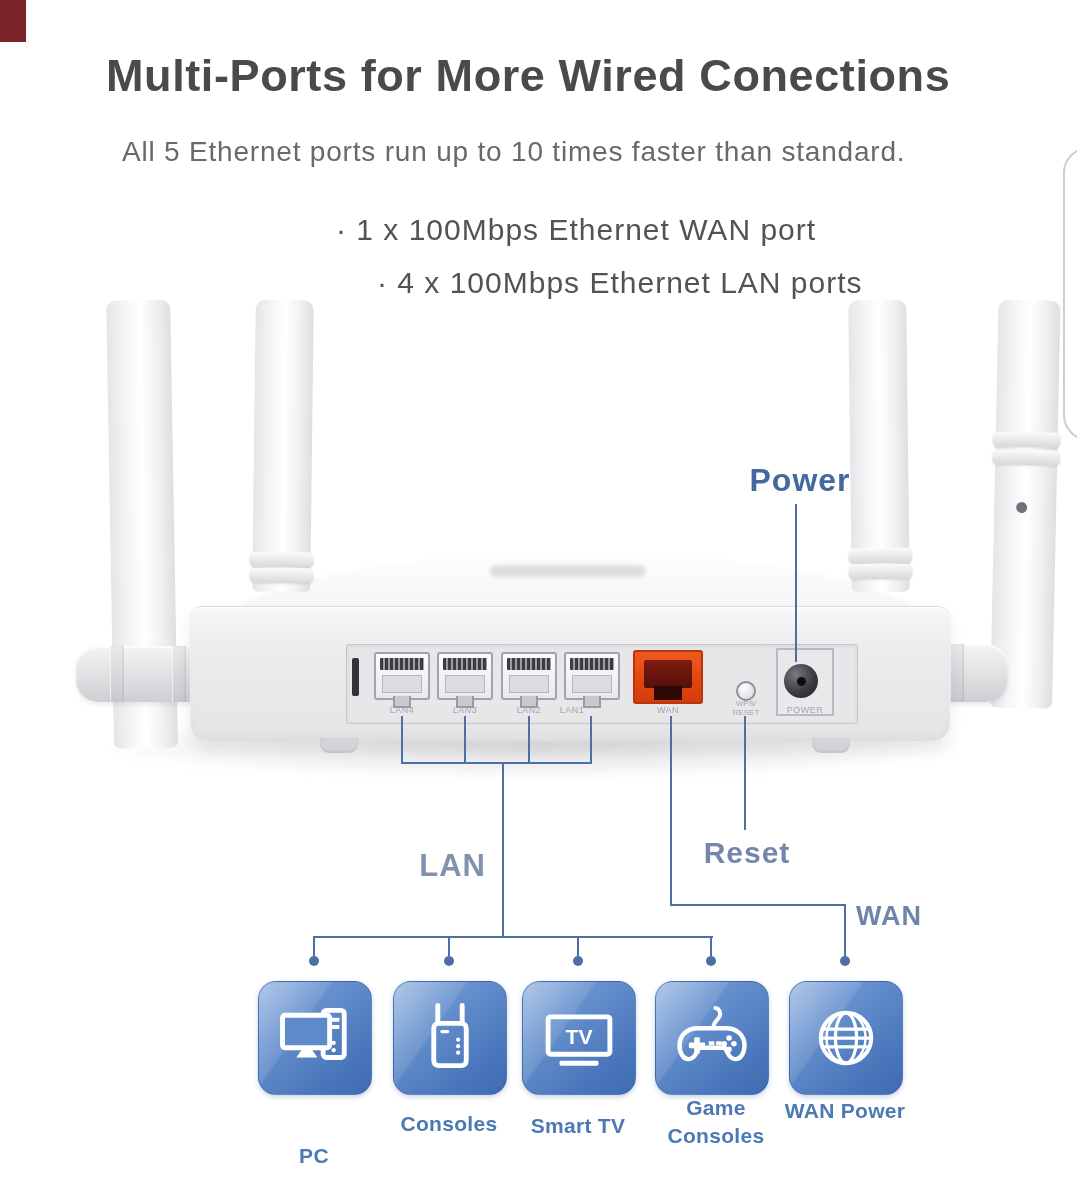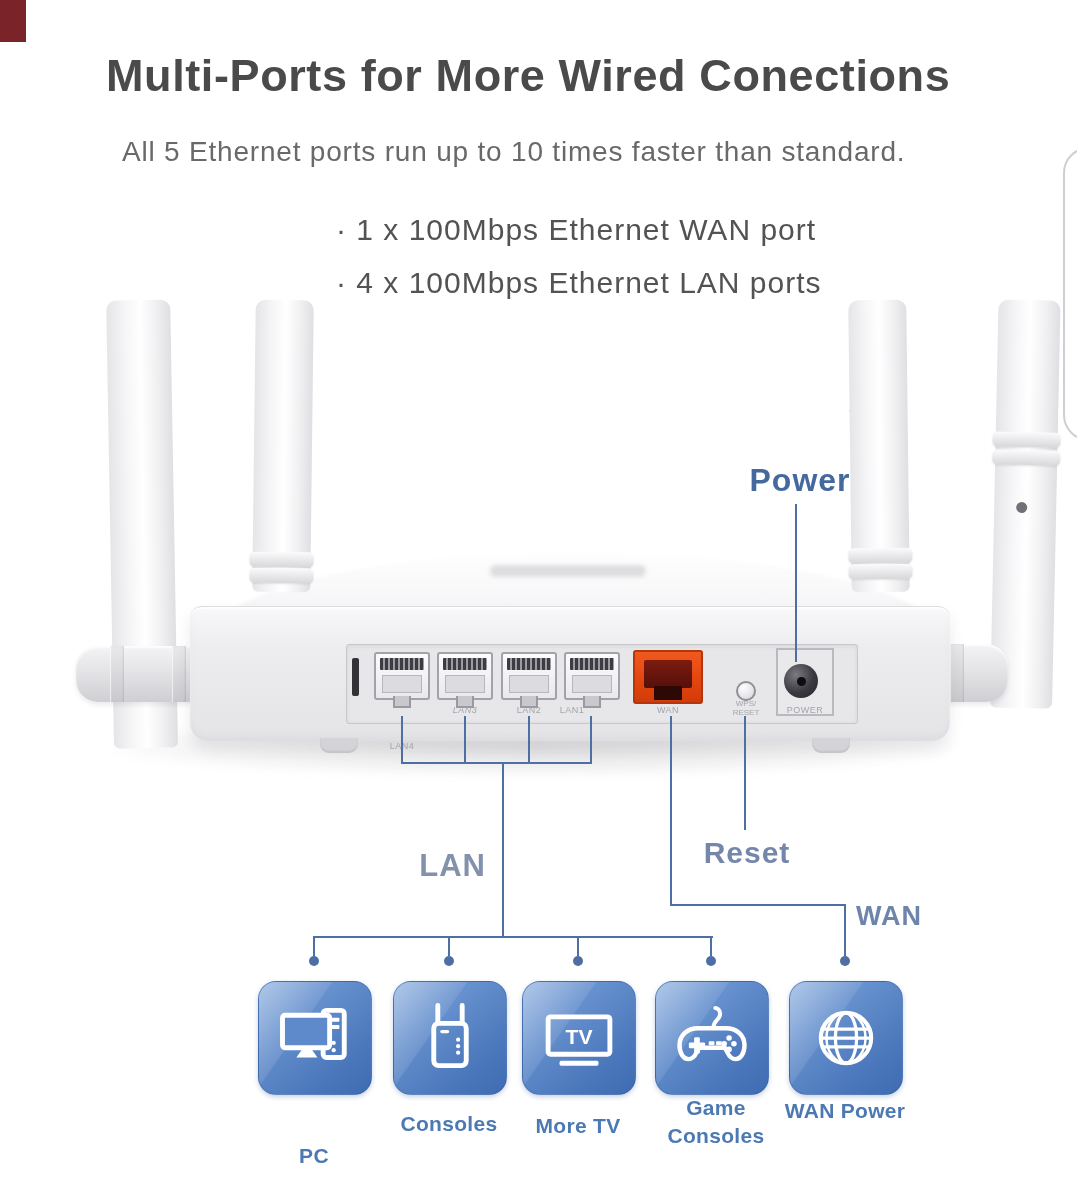--- a/index.html
+++ b/index.html
@@ -6,21 +6,21 @@
   body{width:1077px;height:1184px;position:relative;overflow:hidden;
        font-family:"Liberation Sans",sans-serif;-webkit-font-smoothing:antialiased;}
   .abs{position:absolute;}
 
   
   .title{left:106px;top:50px;font-size:45px;font-weight:700;color:#4a4a4a;
          letter-spacing:.6px;white-space:nowrap;}
   .subtitle{left:122px;top:136px;font-size:28px;color:#696969;letter-spacing:.8px;white-space:nowrap;}
   .bullet{left:336px;font-size:30px;color:#535353;font-weight:500;letter-spacing:1px;white-space:nowrap;}
   .bullet1{top:213px;}
-  .bullet2{top:266px;}
+  .bullet2{top:266px;margin-left:41px;}
 
   
   .corner-art{left:0;top:0;width:26px;height:42px;background:#7a2328;}
   .next-card{left:1063px;top:147px;width:60px;height:290px;border:2px solid #cfcfd2;border-radius:26px;background:transparent;}
 
   
   .floor-shadow{left:110px;top:718px;width:846px;height:58px;border-radius:50%;
     background:radial-gradient(ellipse at 50% 50%,rgba(110,110,118,.22) 0%,rgba(110,110,118,.08) 55%,rgba(110,110,118,0) 75%);
     filter:blur(4px);}
   .speck{left:848px;top:406px;width:15px;height:3px;background:#dadadd;border-radius:2px;transform:rotate(-35deg);}
@@ -175,21 +175,21 @@
 <div class="abs wan-port">
   <div class="wan-inner"></div>
     <div class="wan-slot"></div>
   </div>
 
 <div class="abs reset-btn"></div>
 <div class="abs power-frame"></div>
 <div class="abs power-jack"></div>
 <div class="abs power-hole"></div>
 
-<div class="abs port-label" style="left:374px;margin-top:36px;">LAN4</div>
+<div class="abs port-label" style="left:374px;">LAN4</div>
 <div class="abs port-label" style="left:437px;font-style:italic;">LAN3</div>
 <div class="abs port-label" style="left:501px;">LAN2</div>
 <div class="abs port-label" style="left:544px;">LAN1</div>
 <div class="abs port-label" style="left:640px;">WAN</div>
 <div class="abs reset-label">
   <div>WPS/</div>
     <div>RESET</div>
 </div>
 <div class="abs power-port-label">POWER</div>
 
@@ -266,15 +266,15 @@
   <svg width="78" height="78" viewBox="0 0 96 96">
     <circle cx="48" cy="48" r="31" fill="none" stroke="#fff" stroke-width="5"></circle>
     <ellipse cx="48" cy="48" rx="13" ry="31" fill="none" stroke="#fff" stroke-width="4"></ellipse>
     <ellipse cx="48" cy="48" rx="24" ry="31" fill="none" stroke="#fff" stroke-width="3"></ellipse>
     <path d="M21 37 h54 M17 48 h62 M21 59 h54" stroke="#fff" stroke-width="4" fill="none"></path>
   </svg>
 </div>
 
 <div class="abs caption" style="left:249px;top:1110px;width:130px;margin-top:32px;">PC</div>
 <div class="abs caption" style="left:384px;top:1110px;width:130px;">Consoles</div>
-<div class="abs caption" style="left:513px;top:1112px;width:130px;">More TV</div>
+<div class="abs caption" style="left:513px;top:1112px;width:130px;">Smart TV</div>
 <div class="abs caption" style="left:661px;top:1094px;width:110px;">Game Consoles</div>
 <div class="abs caption" style="left:780px;top:1097px;width:130px;">WAN Power</div>
 
 </body></html>

